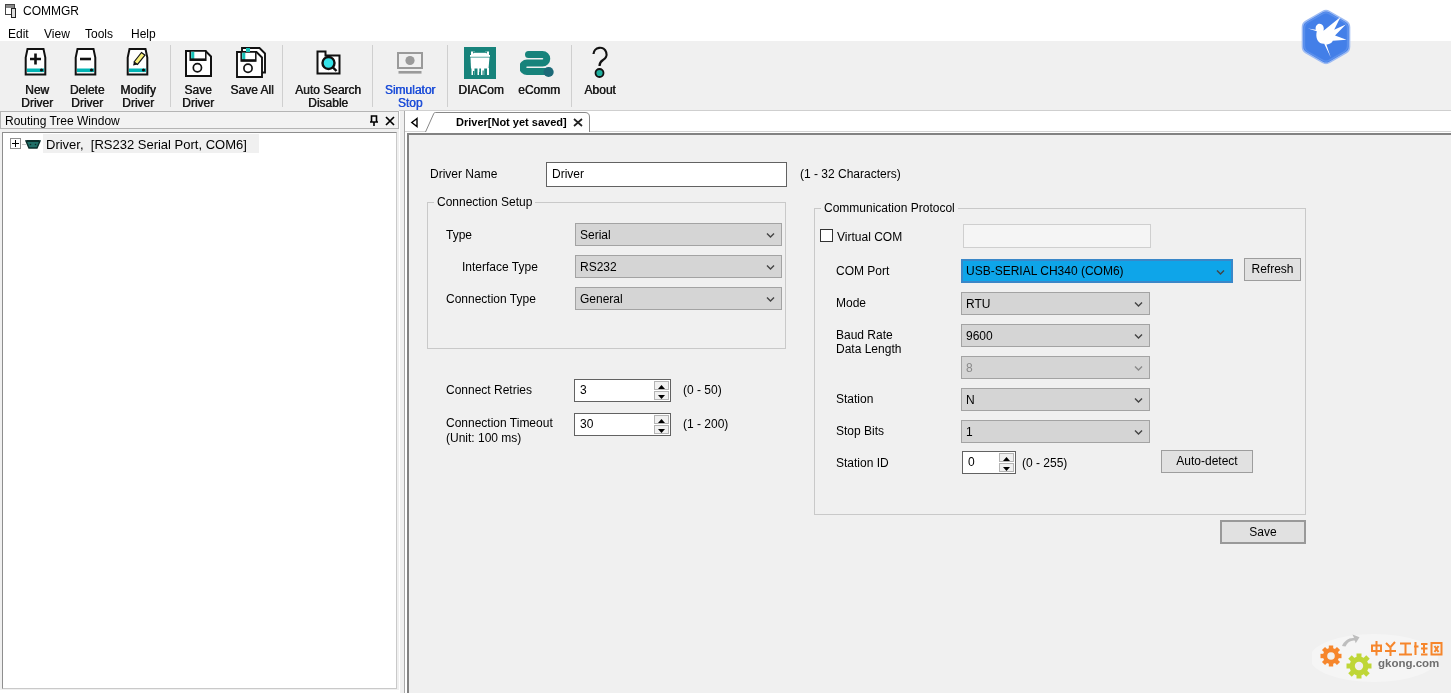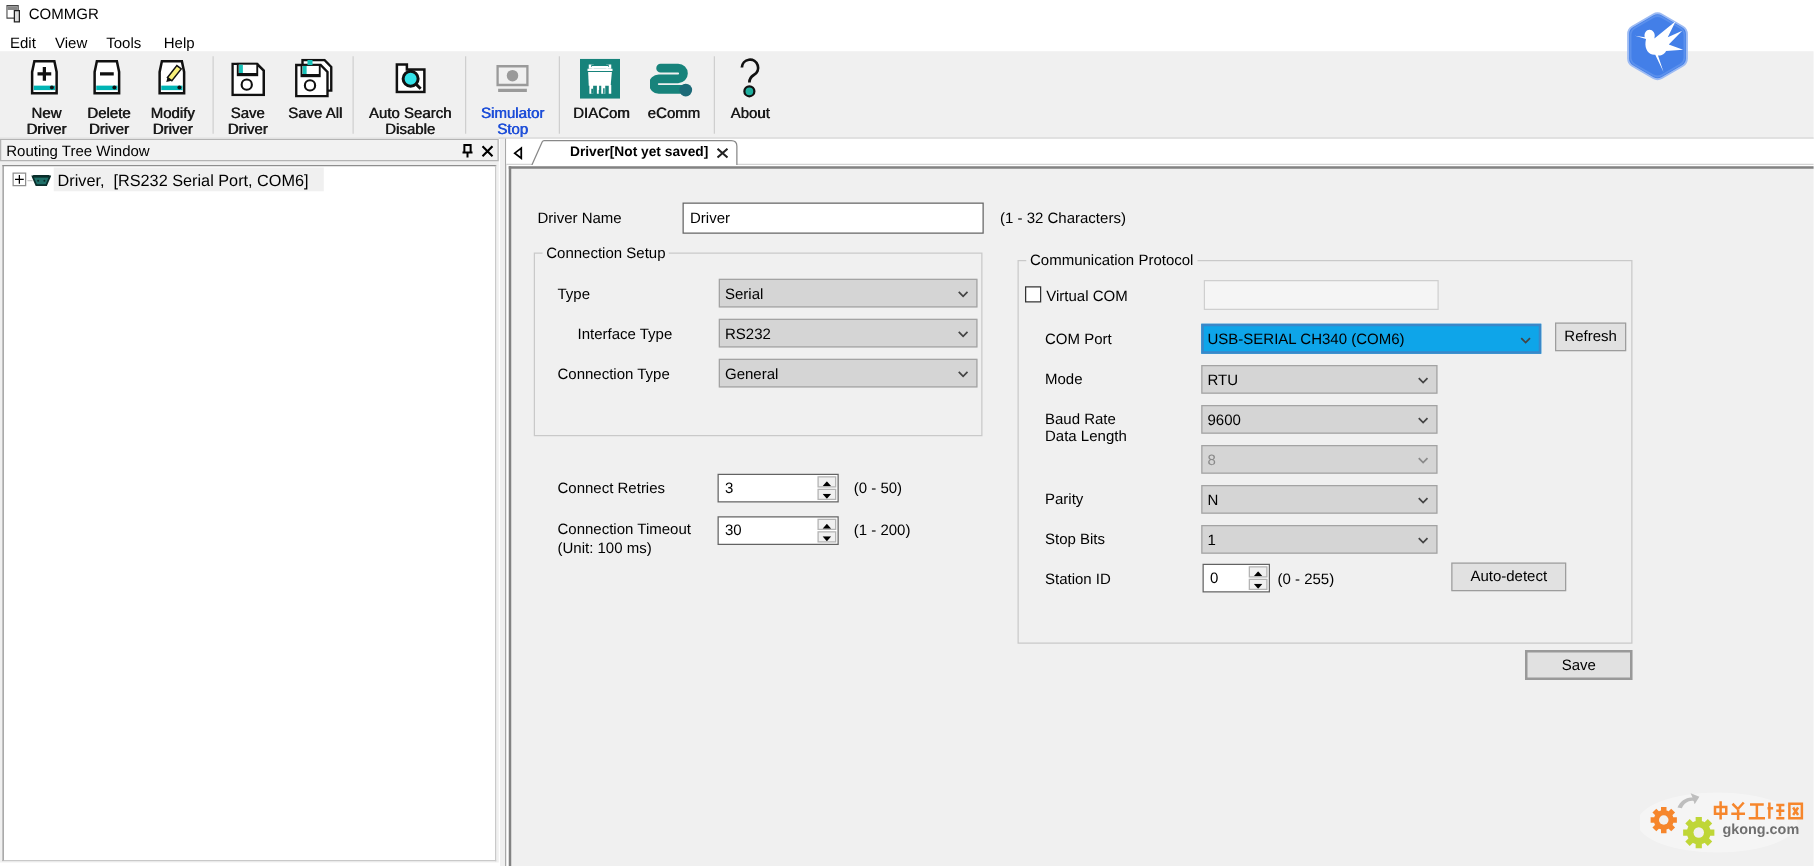--- a/index.html
+++ b/index.html
@@ -211,21 +211,21 @@
     <svg class="chev" viewBox="0 0 9 9">
         <path d="M1,2.5 L4.5,6 L8,2.5" fill="none" stroke="#444" stroke-width="1.4"></path>
       </svg>
   </div>
   <div class="lbl" style="left:836px;top:342px;">Data Length</div>
   <div class="combo" style="left:961px;top:356px;width:189px;color:#8a8a8a;">8
     <svg class="chev" viewBox="0 0 9 9">
         <path d="M1,2.5 L4.5,6 L8,2.5" fill="none" stroke="#8a8a8a" stroke-width="1.4"></path>
       </svg>
   </div>
-  <div class="lbl" style="left:836px;top:392px;">Parity</div>
+  <div class="lbl" style="left:836px;top:392px;">Station</div>
   <div class="combo" style="left:961px;top:388px;width:189px;">N
     <svg class="chev" viewBox="0 0 9 9">
         <path d="M1,2.5 L4.5,6 L8,2.5" fill="none" stroke="#444" stroke-width="1.4"></path>
       </svg>
   </div>
   <div class="lbl" style="left:836px;top:424px;">Stop Bits</div>
   <div class="combo" style="left:961px;top:420px;width:189px;">1
     <svg class="chev" viewBox="0 0 9 9">
         <path d="M1,2.5 L4.5,6 L8,2.5" fill="none" stroke="#444" stroke-width="1.4"></path>
       </svg>

